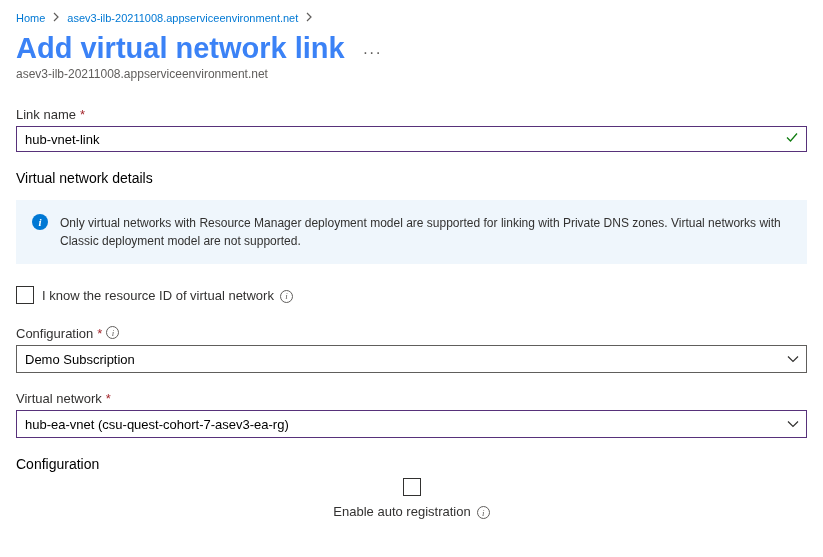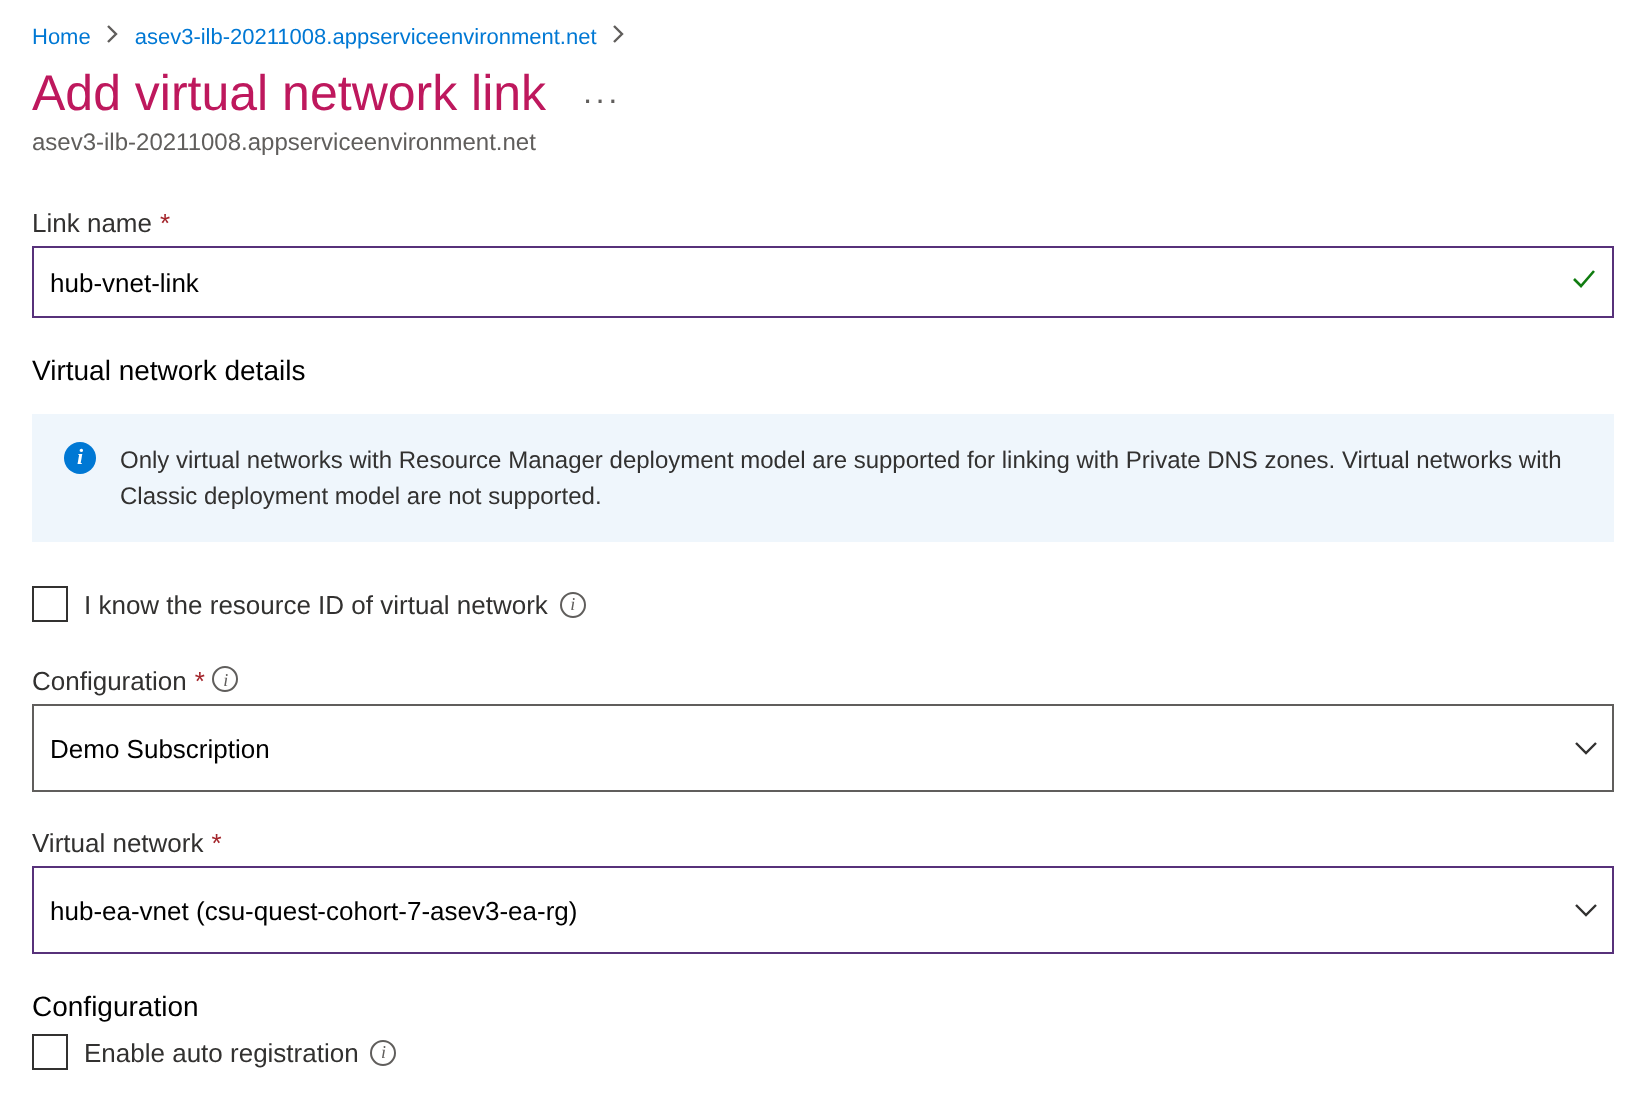--- a/index.html
+++ b/index.html
@@ -30,23 +30,23 @@
     .breadcrumb .sep {
       color: #605e5c;
     }
     .title-row {
       display: flex;
       align-items: baseline;
       gap: 18px;
       margin-bottom: 2px;
     }
     h1 {
-      font-size: 25px;
-      font-weight: 400;
-      color: #be185d;
+      font-size: 29px;
+      font-weight: 700;
+      color: #3b82f6;
     }
     .title-more {
       font-size: 16px;
       color: #605e5c;
       cursor: pointer;
       letter-spacing: 1px;
     }
     .subtitle {
       font-size: 12px;
       color: #605e5c;
@@ -62,21 +62,21 @@
     }
     .required {
       color: #a4262c;
     }
     .text-input {
       width: 100%;
       border: 1px solid #605e5c;
       padding: 5px 32px 5px 8px;
       font-size: 13px;
       font-family: inherit;
-      height: 36px;
+      height: 26px;
       position: relative;
     }
     .input-wrapper {
       position: relative;
       margin-bottom: 18px;
     }
     .input-wrapper.valid .text-input {
       border-color: #57317a;
     }
     .check-icon {
@@ -129,21 +129,21 @@
       width: 18px;
       height: 18px;
       border: 1px solid #323130;
       background: #fff;
       cursor: pointer;
       flex-shrink: 0;
     }
     .checkbox-label {
       font-size: 13px;
       display: flex;
-      align-items: center;
+      align-items: flex-end;
       gap: 6px;
     }
     .help-icon {
       width: 13px;
       height: 13px;
       border: 1px solid #605e5c;
       border-radius: 50%;
       display: inline-flex;
       align-items: center;
       justify-content: center;
@@ -156,21 +156,21 @@
     .select-wrapper {
       position: relative;
       margin-bottom: 18px;
     }
     .select {
       width: 100%;
       border: 1px solid #605e5c;
       padding: 5px 32px 5px 8px;
       font-size: 13px;
       font-family: inherit;
-      height: 44px;
+      height: 28px;
       background: #fff;
       cursor: pointer;
       appearance: none;
       -webkit-appearance: none;
       text-align: left;
     }
     .select.highlighted {
       border-color: #57317a;
     }
     .chevron {
@@ -178,20 +178,21 @@
       right: 8px;
       top: 50%;
       transform: translateY(-50%);
       pointer-events: none;
     }
     .config-section .section-header {
       margin-bottom: 6px;
     }
     .config-section .checkbox-row {
       margin-bottom: 16px;
+      flex-direction: column;
     }
   </style>
 </head>
 <body>
 
 <nav class="breadcrumb">
   <a>Home</a>
   <span class="sep">
     <svg width="6" height="10" viewBox="0 0 6 10">
         <path d="M1 1 L5 5 L1 9" stroke="#605e5c" stroke-width="1.2" fill="none"></path>

